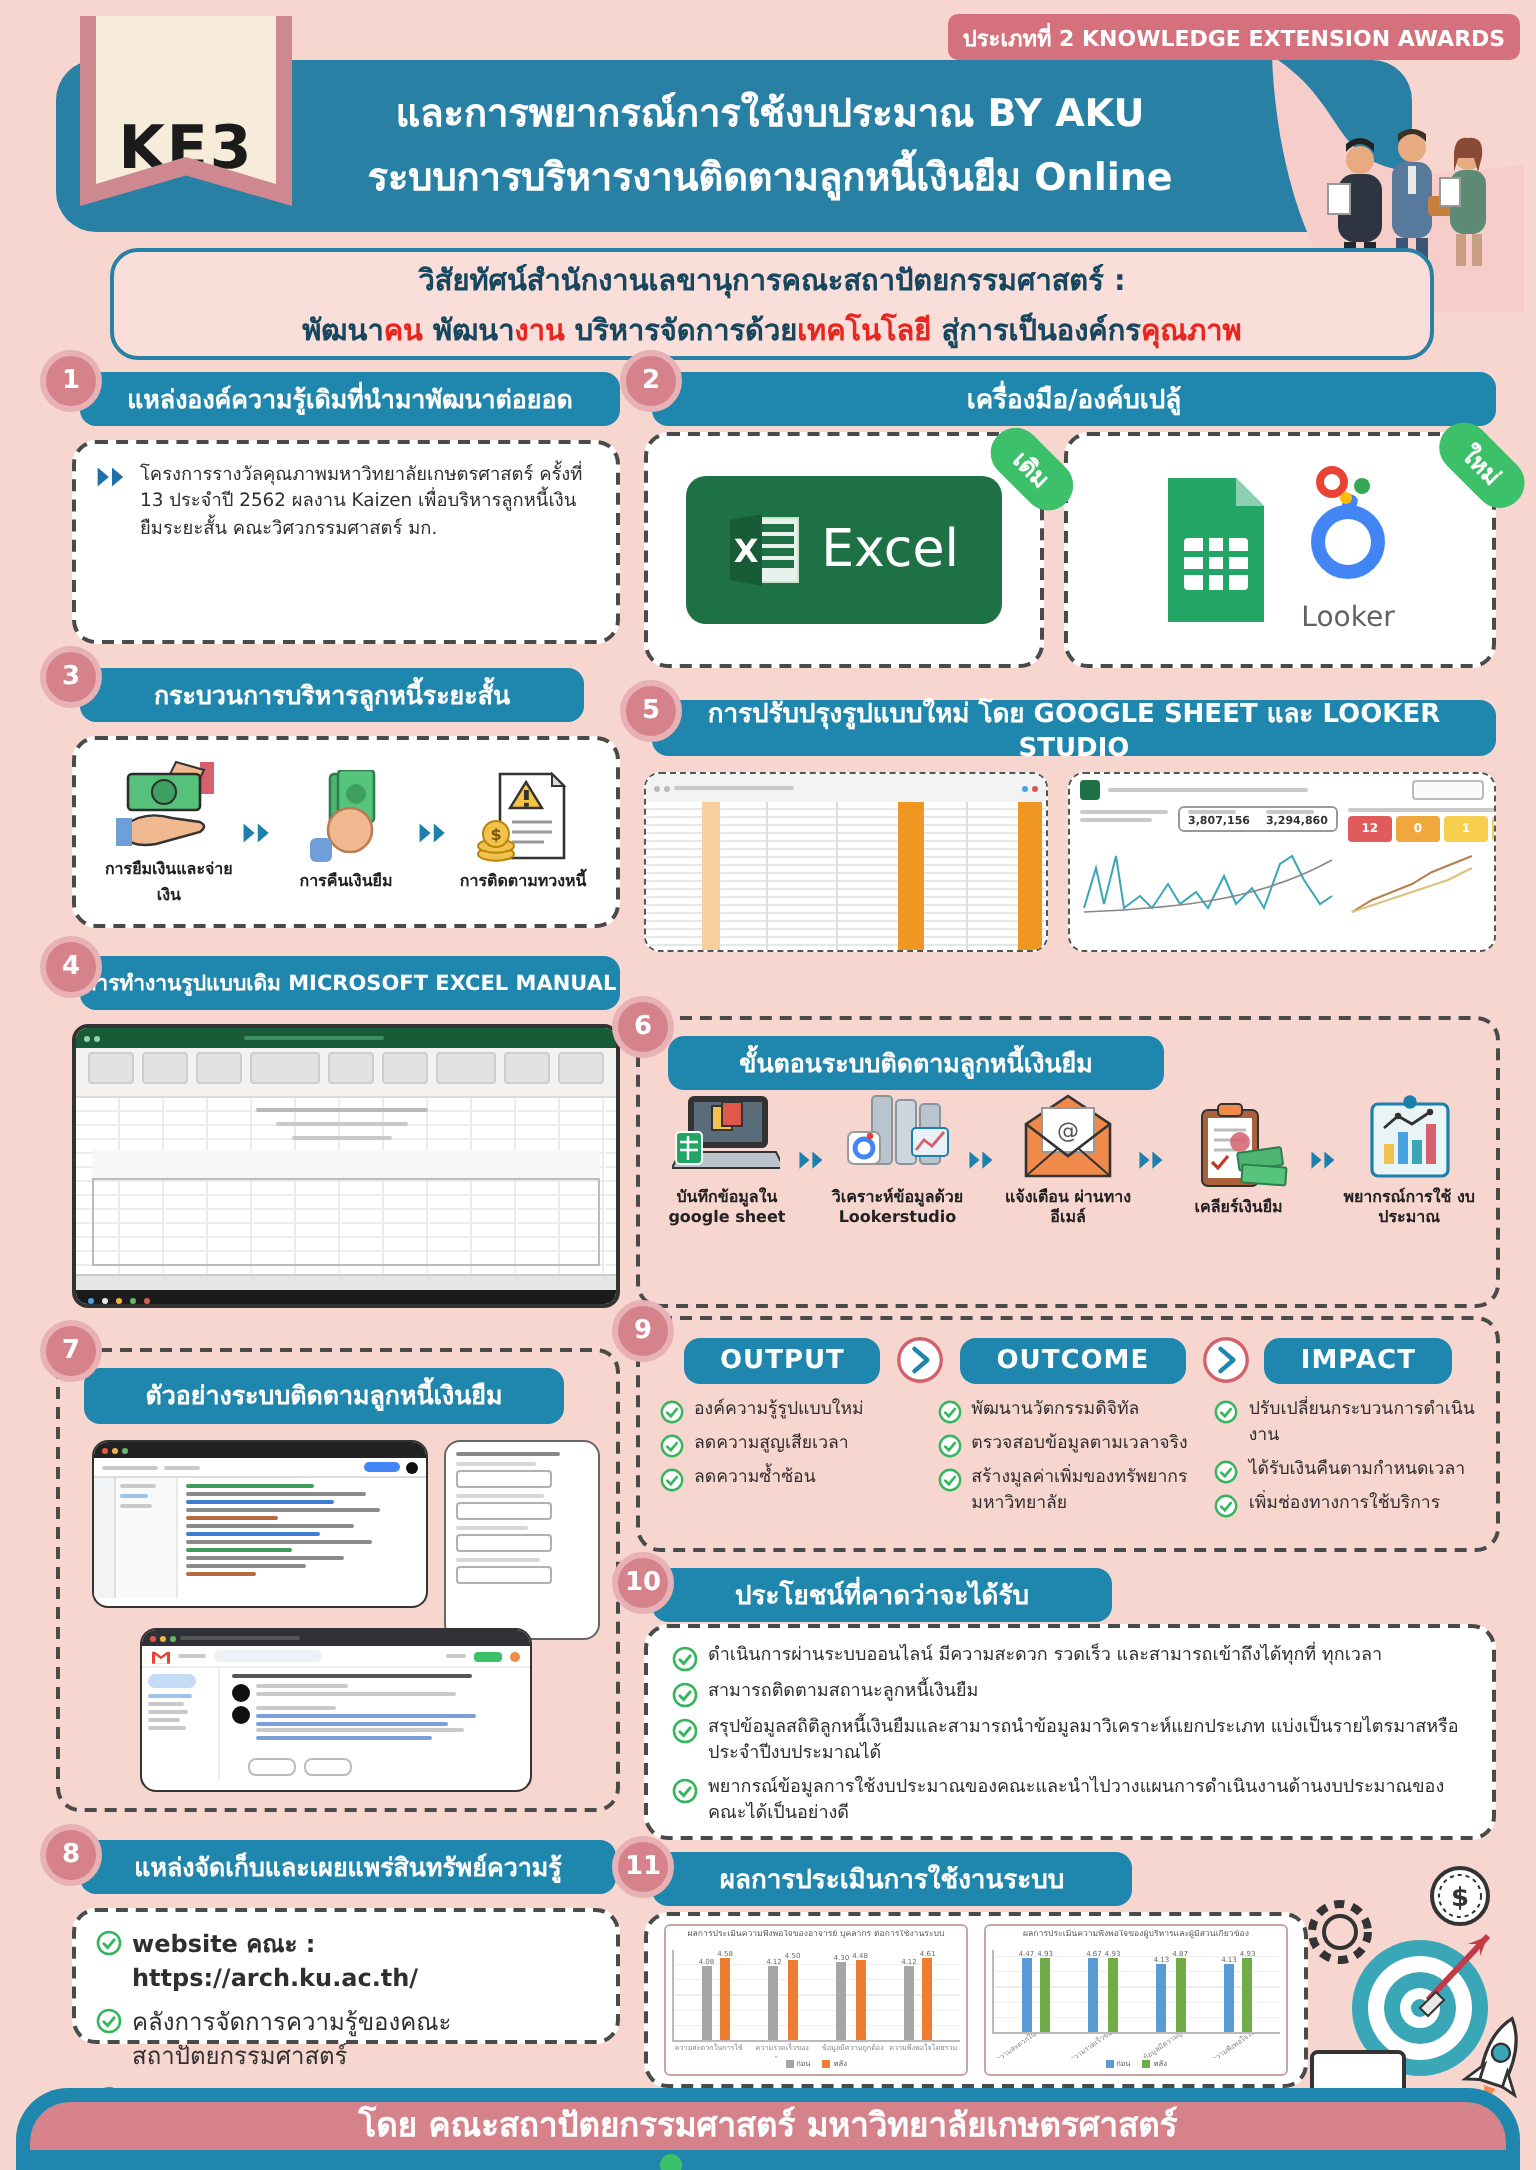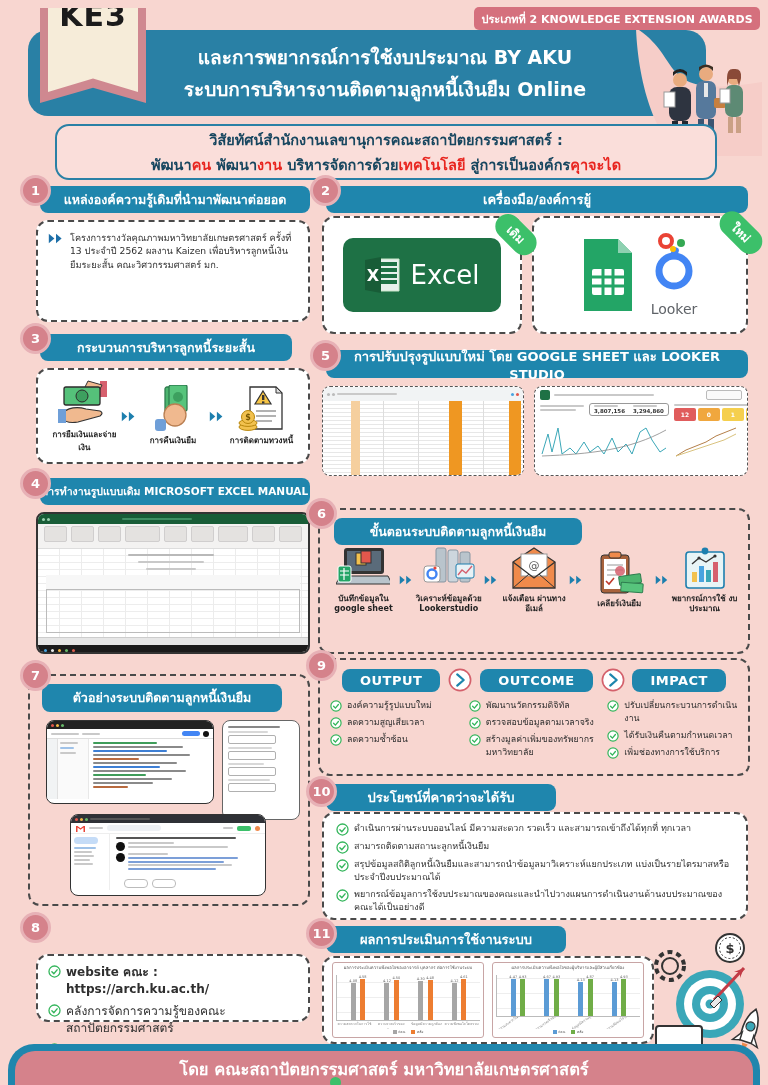--- a/index.html
+++ b/index.html
@@ -10,21 +10,21 @@
   
   .award-badge{left:474px;top:7px;width:286px;height:23px;background:#d5707d;border-radius:5px;
     color:#fff;font-weight:bold;font-size:11px;display:flex;align-items:center;justify-content:center;z-index:6;}
   .band{left:28px;top:30px;width:678px;height:86px;background:#2980a5;border-radius:20px;z-index:1;}
   .band-title{left:150px;top:41px;width:470px;z-index:3;color:#fff;font-weight:bold;font-size:19px;
     text-align:center;line-height:1.7;}
   .ke-outer{left:40px;top:8px;width:106px;height:95px;background:#cf8890;
     clip-path:polygon(0 0,100% 0,100% 100%,50% 84%,0 100%);z-index:4;}
   .ke-inner{left:48px;top:8px;width:90px;height:84px;background:#f6ecd9;
     clip-path:polygon(0 0,100% 0,100% 100%,50% 84%,0 100%);z-index:5;
-    display:flex;align-items:flex-start;justify-content:center;}
+    display:flex;align-items:flex-end;justify-content:center;}
   .ke-text{font-weight:bold;font-size:30px;color:#1b1b1b;letter-spacing:1px;margin-top:-10px;}
   .people-wrap{left:628px;top:26px;width:136px;height:130px;z-index:2;}
 
   
   .vision{left:55px;top:124px;width:658px;height:52px;border:2.5px solid #2980a5;border-radius:14px;
     background:#fadeda;display:flex;flex-direction:column;align-items:center;justify-content:center;z-index:3;}
   .vision .l1{color:#17465f;font-weight:bold;font-size:14.5px;}
   .vision .l2{color:#17465f;font-weight:bold;font-size:14.5px;margin-top:2px;}
   .vision .red{color:#e8251f;}
 
@@ -149,22 +149,22 @@
   .gmail-side{width:32px;border-right:1px solid #eee;padding:3px;}
   .gmail-main{flex:1;padding:3px 6px;position:relative;}
   .avatar-dot{width:9px;height:9px;border-radius:50%;background:#111;}
   .pillbtn{width:22px;height:7px;border:1px solid #bbb;border-radius:4px;display:inline-block;}
 
   
   .s8-box{left:36px;top:954px;width:274px;height:68px;padding:8px 10px;}
 
   
   .footer-teal{left:8px;top:1044px;width:752px;height:41px;background:#1f86ad;border-radius:26px 26px 0 0;z-index:5;}
-  .footer-rose{left:15px;top:1051px;width:738px;height:34px;background:#d5828b;border-radius:20px 20px 0 0;z-index:6;
-    display:flex;align-items:flex-start;justify-content:center;}
+  .footer-rose{left:15px;top:1051px;width:738px;height:24px;background:#d5828b;border-radius:20px 20px 0 0;z-index:6;
+    display:flex;align-items:flex-end;justify-content:center;}
   .footer-text{color:#fff;font-weight:bold;font-size:16.5px;margin-top:5px;}
   .footer-dot{left:330px;top:1077px;width:11px;height:11px;border-radius:50%;background:#3cc06a;z-index:7;}
 </style>
 </head>
 <body>
 
 <div class="poster">
 
   <div class="abs award-badge">ประเภทที่ 2 KNOWLEDGE EXTENSION AWARDS</div>
 
@@ -203,37 +203,37 @@
     <span class="ke-text">KE3</span>
   </div>
 
   <div class="abs band-title">
     <div>และการพยากรณ์การใช้งบประมาณ BY AKU</div>
     <div>ระบบการบริหารงานติดตามลูกหนี้เงินยืม Online</div>
   </div>
 
   <div class="abs vision">
     <div class="l1">วิสัยทัศน์สำนักงานเลขานุการคณะสถาปัตยกรรมศาสตร์ :</div>
-    <div class="l2"><span>พัฒนา</span><span class="red">คน</span><span> พัฒนา</span><span class="red">งาน</span><span> บริหารจัดการด้วย</span><span class="red">เทคโนโลยี</span><span> สู่การเป็นองค์กร</span><span class="red">คุาจะได</span></div>
+    <div class="l2"><span>พัฒนา</span><span class="red">คน</span><span> พัฒนา</span><span class="red">งาน</span><span> บริหารจัดการด้วย</span><span class="red">เทคโนโลยี</span><span> สู่การเป็นองค์กร</span><span class="red">คุณภาพ</span></div>
   </div>
 
   <div class="abs num" style="left:20px;top:175px;">1</div>
   <div class="abs sec-h" style="left:40px;top:186px;width:270px;height:27px;font-size:12.5px;">แหล่งองค์ความรู้เดิมที่นำมาพัฒนาต่อยอด</div>
   <div class="abs dash s1-box">
     <div class="bullet-row">
       <svg width="16" height="11" viewBox="0 0 20 12">
           <path d="M1 0l7 6-7 6z" fill="#1d6fa8"></path>
           <path d="M10 0l7 6-7 6z" fill="#1d6fa8"></path>
         </svg>
       <span>โครงการรางวัลคุณภาพมหาวิทยาลัยเกษตรศาสตร์ ครั้งที่ 13 ประจำปี 2562 ผลงาน Kaizen เพื่อบริหารลูกหนี้เงินยืมระยะสั้น คณะวิศวกรรมศาสตร์ มก.</span>
     </div>
   </div>
 
   <div class="abs num" style="left:310px;top:175px;">2</div>
-  <div class="abs sec-h" style="left:326px;top:186px;width:422px;height:27px;font-size:13px;">เครื่องมือ/องค์การยู้</div>
+  <div class="abs sec-h" style="left:326px;top:186px;width:422px;height:27px;font-size:13px;">เครื่องมือ/องค์บเปลู้</div>
 
   <div class="abs dash s2-box" style="left:322px;width:200px;">
     <div class="excel-logo">
       <svg width="36" height="40" viewBox="0 0 36 40">
         <rect x="14" y="4" width="20" height="32" fill="#fff" opacity="0.9"></rect>
         <path d="M14 4h20v32h-20" fill="none" stroke="#c8e6c9" stroke-width="1"></path>
         <rect x="16" y="7" width="16" height="4" fill="#1e7145"></rect>
           <rect x="16" y="13" width="16" height="4" fill="#1e7145"></rect>
         <rect x="16" y="19" width="16" height="4" fill="#1e7145"></rect>
           <rect x="16" y="25" width="16" height="4" fill="#1e7145"></rect>
@@ -724,20 +724,21 @@
     <div class="check-row">
         <svg width="13" height="13" viewBox="0 0 20 20">
           <circle cx="10" cy="10" r="8.5" fill="#fff" stroke="#34b65c" stroke-width="2"></circle>
           <path d="M6 10.5l3 3 5-6" stroke="#34b65c" stroke-width="2.2" fill="none" stroke-linecap="round"></path>
         </svg>
         <span>พยากรณ์ข้อมูลการใช้งบประมาณของคณะและนำไปวางแผนการดำเนินงานด้านงบประมาณของคณะได้เป็นอย่างดี</span>
       </div>
   </div>
 
   <div class="abs num" style="left:20px;top:912px;">8</div>
+  <div class="abs sec-h" style="left:40px;top:920px;width:268px;height:27px;font-size:12.5px;">แหล่งจัดเก็บและเผยแพร่สินทรัพย์ความรู้</div>
   <div class="abs dash s8-box">
     <div class="check-row">
         <svg width="13" height="13" viewBox="0 0 20 20">
           <circle cx="10" cy="10" r="8.5" fill="#fff" stroke="#34b65c" stroke-width="2"></circle>
           <path d="M6 10.5l3 3 5-6" stroke="#34b65c" stroke-width="2.2" fill="none" stroke-linecap="round"></path>
         </svg>
         <span class="bold">website คณะ : https://arch.ku.ac.th/</span>
       </div>
     <div class="check-row">
         <svg width="13" height="13" viewBox="0 0 20 20">

